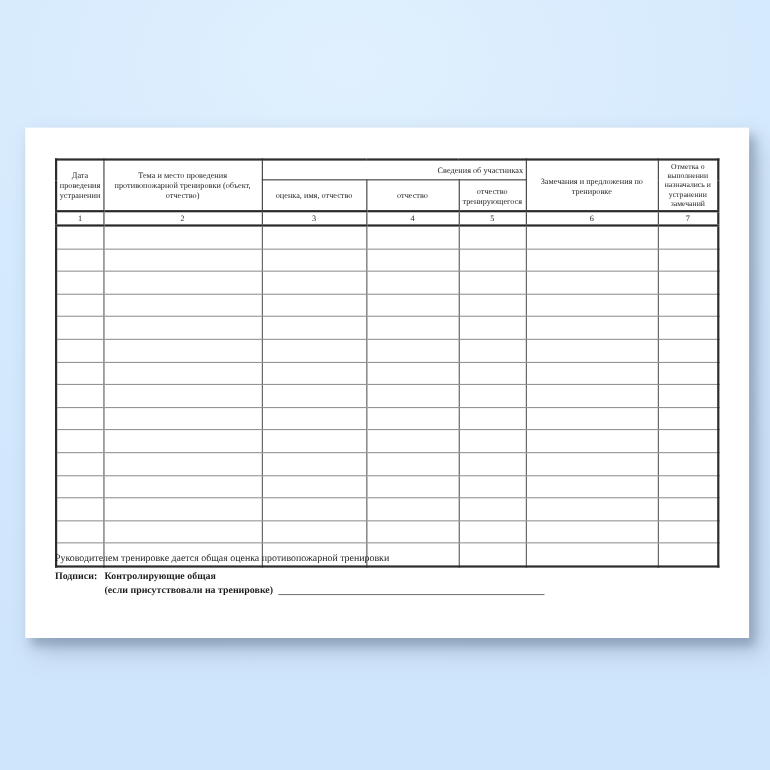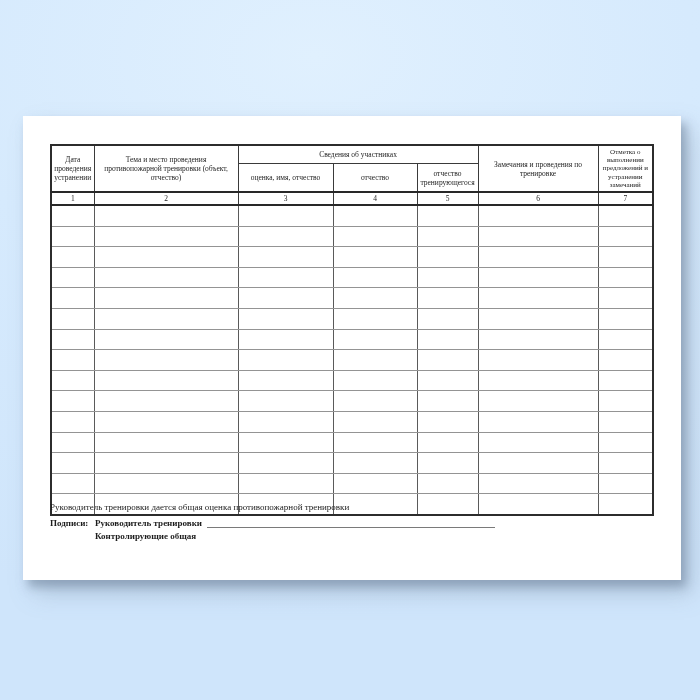--- a/index.html
+++ b/index.html
@@ -20,21 +20,21 @@
   table.form-table{
     position:absolute;left:27px;top:28px;width:602px;
     border-collapse:collapse;table-layout:fixed;
     border:2px solid #2c2c2c;
   }
   .form-table th{
     font-weight:normal;text-align:center;vertical-align:middle;
     font-size:7.5px;line-height:1.2;padding:1px 2px;
     border:1.5px solid #3a3a3a;
   }
-  .form-table th.group{height:15px;}
+  .form-table th.group{height:15px;text-align:right;}
   .form-table tr.sub th{height:25px;}
   .form-table th.c7{font-size:7px;line-height:1.18;padding:1px 1px;}
   .form-table tr.nums td{
     height:11px;font-size:7.5px;text-align:center;vertical-align:middle;padding:0;
     border-left:1.5px solid #3a3a3a;border-right:1.5px solid #3a3a3a;
     border-top:2px solid #282828;border-bottom:2px solid #282828;
   }
   .form-table tbody td{
     height:19.6px;padding:0;
     border-left:1.5px solid #5a5a5a;border-right:1.5px solid #5a5a5a;
@@ -73,22 +73,22 @@
           <col style="width: 84px;">
           <col style="width: 61px;">
           <col style="width: 120px;">
           <col style="width: 55px;">
         </colgroup>
       <thead>
         <tr>
           <th rowspan="2">Дата проведения устранении</th>
           <th rowspan="2">Тема и место проведения противопожарной тренировки (объект, отчество)</th>
           <th colspan="3" class="group">Сведения об участниках</th>
-          <th rowspan="2">Замечания и проведения по тренировке</th>
-          <th rowspan="2" class="c7">Отметка о выполнении предложений и устранении замечаний</th>
+          <th rowspan="2">Замечания и предложения по тренировке</th>
+          <th rowspan="2" class="c7">Отметка о выполнении назначались и устранении замечаний</th>
         </tr>
         <tr class="sub">
           <th>оценка, имя, отчество</th>
           <th>отчество</th>
           <th>отчество тренирующегося</th>
         </tr>
         <tr class="nums" id="numbers-row">
             <td>1</td>
             <td>2</td>
             <td>3</td>
@@ -230,29 +230,29 @@
             <td></td>
             <td></td>
             <td></td>
             <td></td>
             <td></td>
             <td></td>
           </tr>
         </tbody>
     </table>
 
-    <div class="note">Руководитель тренировки дается общая оценка противопожарной тренировки</div>
+    <div class="note">Руководителем тренировке дается общая оценка противопожарной тренировки</div>
 
     <div class="sigs">
       <div class="sig-label">Подписи:</div>
       <div class="sig-rows" id="sig-rows">
           <div class="sig-row">
-            <span class="sig-name">Руководитель тренировки</span>
-            <span class="sig-line"></span>
+            <span class="sig-name">Контролирующие общая</span>
           </div>
           <div class="sig-row">
-            <span class="sig-name">Контролирующие общая</span>
+            <span class="sig-name">(если присутствовали на тренировке)</span>
+            <span class="sig-line"></span>
           </div>
         </div>
     </div>
 
   </div>
 </div>
 
 </body></html>

